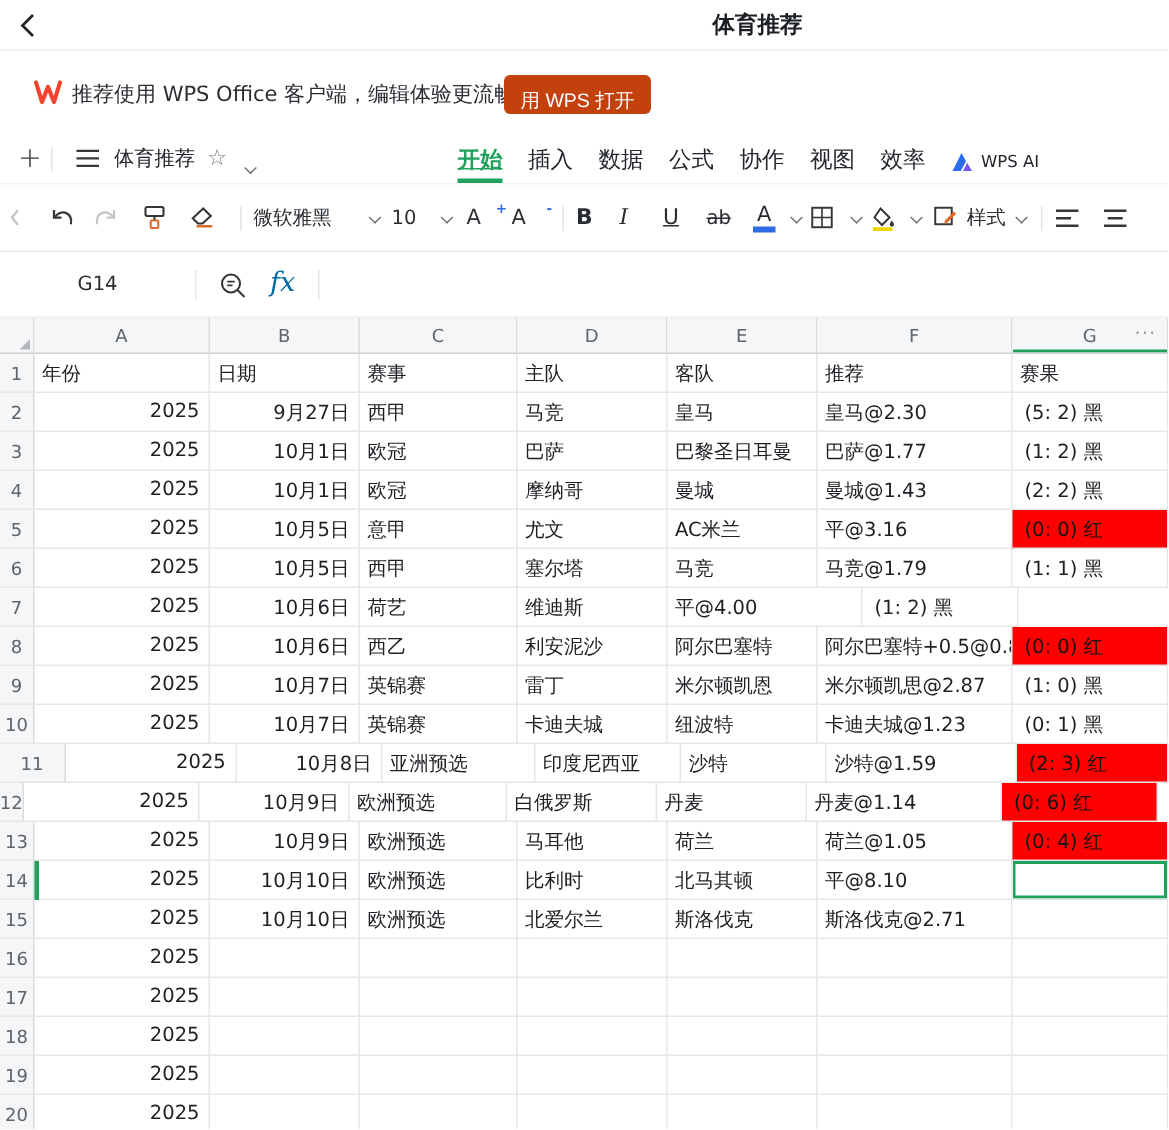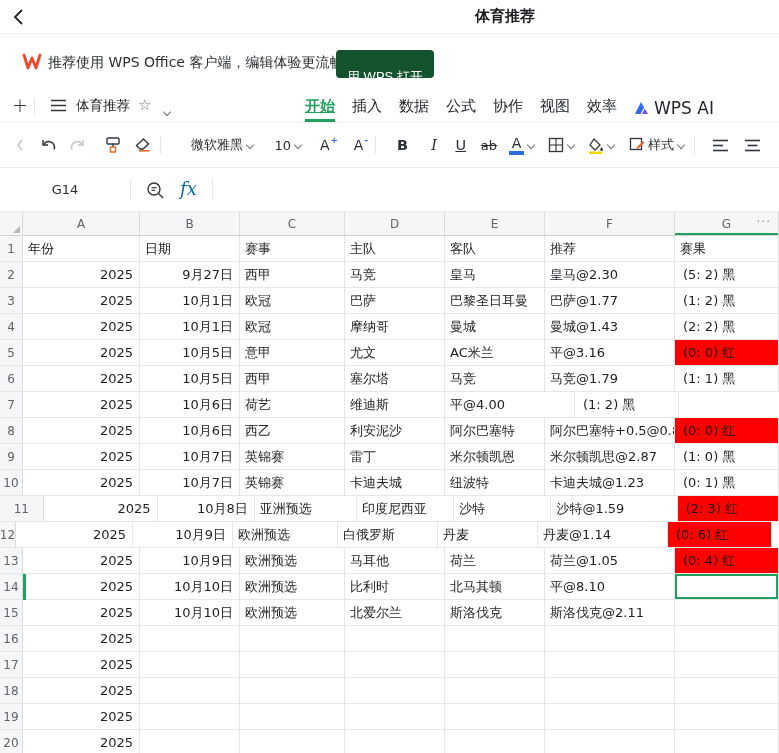--- a/index.html
+++ b/index.html
@@ -8,43 +8,43 @@
 
   
   .titlebar{position:absolute;top:0;left:0;right:0;height:33px;background:#fff;border-bottom:1px solid #efefef;}
   .back{position:absolute;left:12px;top:8px;width:14px;height:18px;cursor:pointer;}
   .title{position:absolute;left:505px;top:7px;transform:translateX(-50%);font-size:15px;font-weight:600;}
 
   
   .banner{position:absolute;top:34px;left:0;right:0;height:56px;background:#fff;border-bottom:1px solid #ededed;}
   .wlogo{position:absolute;left:22px;top:19px;}
   .banner-text{position:absolute;left:48px;top:20px;font-size:14px;color:#2a2e33;}
-  .open-btn{position:absolute;left:336px;top:16px;height:26px;line-height:26px;padding:14px 11px;
-            background:#14532d;color:#fff;font-size:13px;border-radius:4px;border:none;cursor:pointer;}
+  .open-btn{position:absolute;left:336px;top:16px;height:26px;line-height:26px;padding:4px 11px;
+            background:#c2410c;color:#fff;font-size:13px;border-radius:4px;border:none;cursor:pointer;}
 
   
   .menubar{position:absolute;top:90px;left:0;right:0;height:32px;background:#fff;}
   .mb-plus{position:absolute;left:12px;top:4px;font-size:19px;font-weight:300;color:#33373c;}
   .mb-div{position:absolute;left:34px;top:8px;width:1px;height:16px;background:#e3e3e3;}
   .mb-burger{position:absolute;left:50px;top:9px;}
   .mb-title{position:absolute;left:76px;top:7px;font-size:13.5px;color:#23272d;}
   .mb-star{position:absolute;left:138px;top:6px;font-size:15px;color:#7a7f84;}
   .mb-chev{position:absolute;left:160px;top:12px;}
   .tabs{position:absolute;left:305px;top:0;height:32px;display:flex;align-items:stretch;gap:17px;}
   .tab{display:flex;align-items:center;font-size:15px;color:#23272d;border-bottom:3px solid transparent;
        padding-top:3px;box-sizing:border-box;cursor:pointer;}
   .tab.active{color:#21a15c;border-bottom-color:#21a15c;font-weight:600;text-decoration:underline;}
   .wpsai{display:flex;align-items:center;gap:5px;padding-top:3px;cursor:pointer;}
-  .wpsai span{font-size:17px;color:#23272d;}
+  .wpsai span{font-size:11px;color:#23272d;}
 
   
   .toolbar{position:absolute;top:122px;left:0;right:0;height:46px;background:#fff;
            border-top:1px solid #f4f4f4;border-bottom:1px solid #e9e9e9;
            display:flex;align-items:center;padding-left:6px;box-sizing:border-box;}
-  .tb{display:flex;align-items:center;justify-content:flex-end;height:30px;cursor:pointer;flex:none;}
+  .tb{display:flex;align-items:center;justify-content:space-between;height:30px;cursor:pointer;flex:none;}
   .tb-div{width:1px;height:17px;background:#e4e4e4;margin:0 8px;flex:none;}
   .glyph{font-size:14.5px;color:#2a2e33;}
   .chev{width:9px;height:9px;display:inline-block;position:relative;margin-left:3px;}
   .chev::before{content:"";position:absolute;left:1px;top:1px;width:5px;height:5px;
                 border-right:1.4px solid #6d7277;border-bottom:1.4px solid #6d7277;transform:rotate(45deg);}
   .fontname{font-size:13px;color:#2a2e33;}
   .letterbtn{font-size:14px;color:#2a2e33;position:relative;font-weight:500;}
   .sup{font-size:9px;color:#2d6ae3;font-weight:700;position:relative;top:-5px;left:1px;}
   .colorA{display:flex;flex-direction:column;align-items:center;line-height:1;}
   .colorA .bar{width:15px;height:3.5px;margin-top:1.5px;}
@@ -403,21 +403,21 @@
         <div class="cell gpad selcell" style="width: 104px;"></div>
         <div class="rowbar"></div>
       </div>
       <div class="row">
         <div class="rh" style="width: 23px;">15</div>
         <div class="cell ar" style="width: 117px;">2025</div>
         <div class="cell ar" style="width: 100px;">10月10日</div>
         <div class="cell al" style="width: 105px;">欧洲预选</div>
         <div class="cell al" style="width: 100px;">北爱尔兰</div>
         <div class="cell al" style="width: 100px;">斯洛伐克</div>
-        <div class="cell al" style="width: 130px;">斯洛伐克@2.11</div>
+        <div class="cell al" style="width: 130px;">斯洛伐克@2.71</div>
         <div class="cell gpad" style="width: 104px;"></div>
       </div>
       <div class="row">
         <div class="rh" style="width: 23px;">16</div>
         <div class="cell ar" style="width: 117px;">2025</div>
         <div class="cell ar" style="width: 100px;"></div>
         <div class="cell al" style="width: 105px;"></div>
         <div class="cell al" style="width: 100px;"></div>
         <div class="cell al" style="width: 100px;"></div>
         <div class="cell al" style="width: 130px;"></div>

